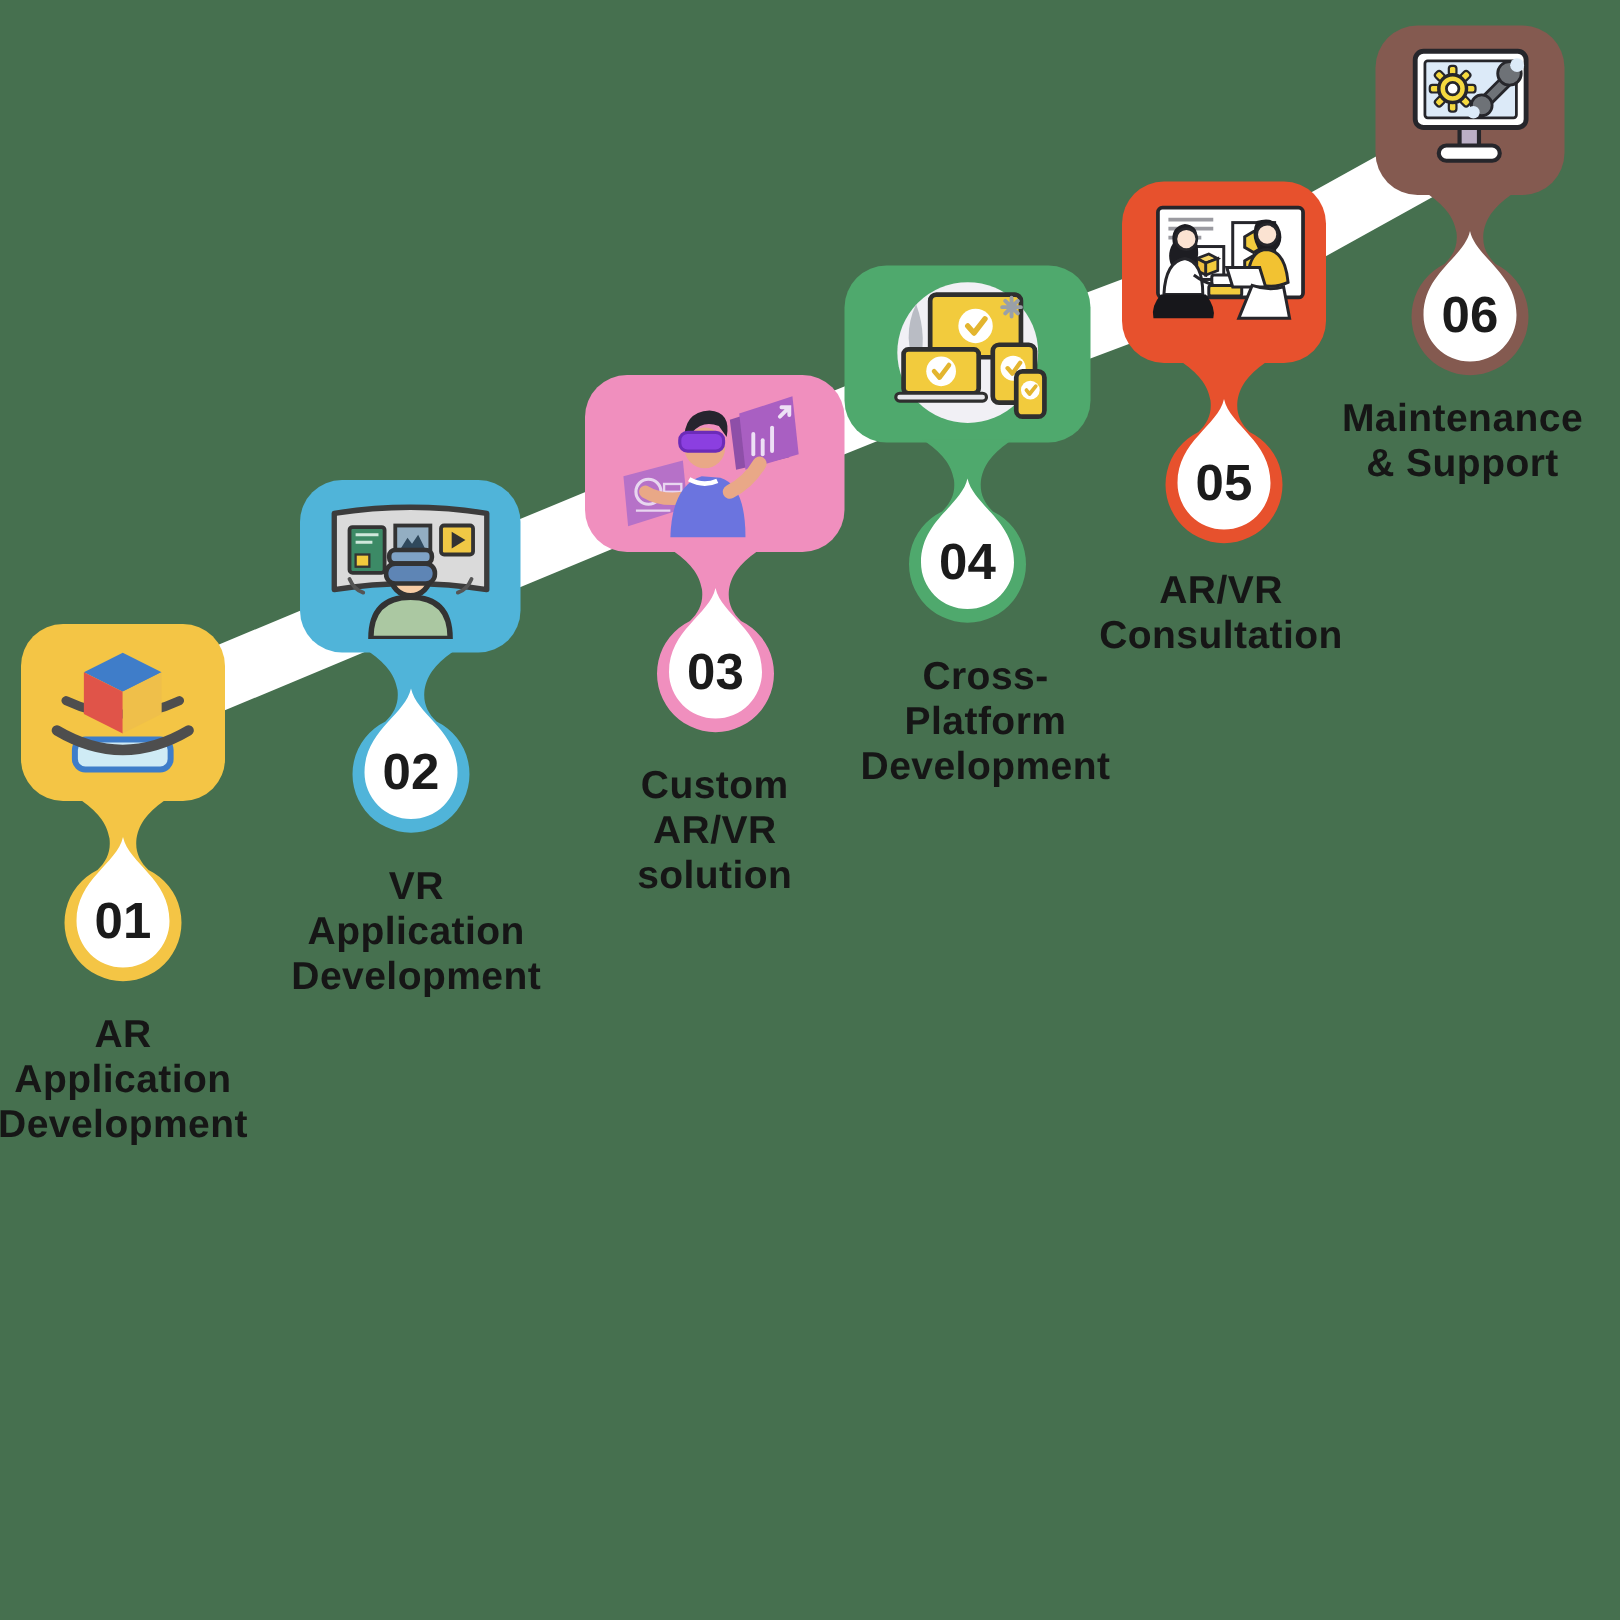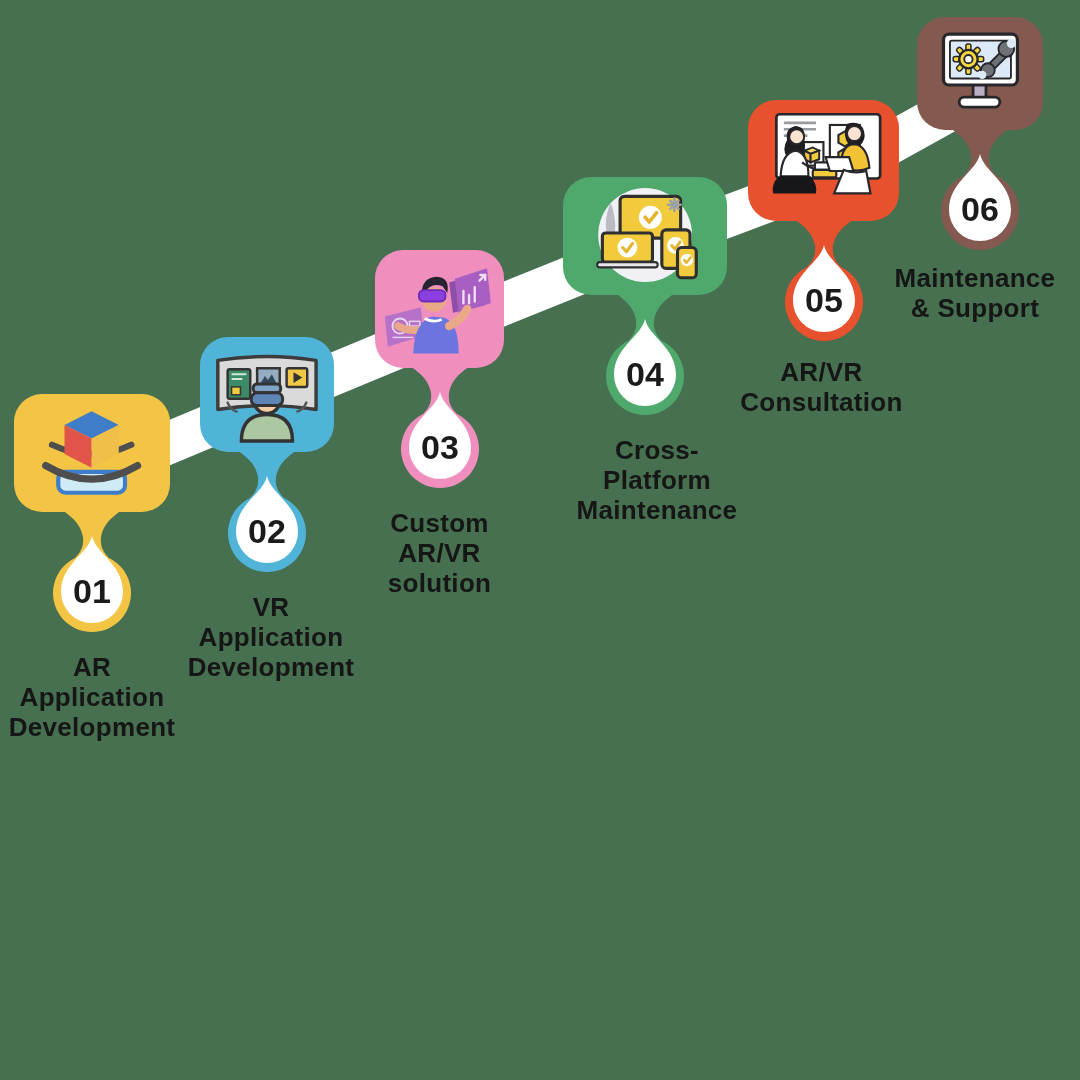--- a/index.html
+++ b/index.html
@@ -23,25 +23,25 @@
   .drop .outer{fill:var(--step-color)}
   .drop .inner{fill:#ffffff}
   .drop text{
     font-family:"Liberation Sans",sans-serif;font-weight:700;font-size:34px;fill:#1b1b1b;
   }
   .label{
     position:absolute;left:50%;top:100%;width:300px;margin-left:-150px;margin-top:140px;
     text-align:center;white-space:pre-line;
     font-weight:bold;font-size:26px;line-height:30px;letter-spacing:.3px;color:#161616;
   }
-  .s1{left:14px;top:394px;width:156px;height:118px}
-  .s2{left:200px;top:337px;width:134px;height:115px}
-  .s3{left:375px;top:250px;width:129px;height:118px}
+  .s1{left:14px;top:416px;width:136px;height:118px}
+  .s2{left:200px;top:320px;width:147px;height:115px}
+  .s3{left:390px;top:250px;width:173px;height:118px}
   .s4{left:563px;top:177px;width:164px;height:118px}
-  .s5{left:748px;top:100px;width:151px;height:121px}
+  .s5{left:748px;top:121px;width:136px;height:121px}
   .s6{left:917px;top:17px;width:126px;height:113px}
   .s2 .label{margin-left:-146px}
   .s4 .label{margin-left:-138px}
   .s5 .label{margin-left:-152px;margin-top:136px}
   .s6 .label{margin-left:-155px;margin-top:133px}
 </style>
 </head>
 <body>
 
 <div class="canvas" style="background: rgb(70, 112, 79);">
@@ -157,21 +157,21 @@
         <path d="M97.5,71 l2,2.5 4,-5" stroke="#E3B52F" stroke-width="2.4" fill="none" stroke-linecap="round" stroke-linejoin="round"></path>
       </svg>
     </div>
     <svg class="drop" viewBox="0 0 100 125">
       <path class="outer" d="M20,0 C33,9 39,16 41,27 C42,36 39,42 33,48 A39 39 0 1 0 67,48 C61,42 58,36 59,27 C61,16 67,9 80,0 Z"></path>
       <path class="inner" d="M50,26 C46,44 19,54 19,82 A31 31 0 1 0 81,82 C81,54 54,44 50,26 Z"></path>
       <text x="50" y="93" text-anchor="middle">04</text>
     </svg>
     <div class="label">Cross-
 Platform
-Maintenance</div>
+Development</div>
   </div>
 
   <div class="step s5" style="--step-color: #E7512D;">
     <div class="card">
       <svg class="illu" viewBox="0 0 120 95">
         <rect x="16" y="4" width="97" height="60" rx="3" fill="#ffffff" stroke="#26262b" stroke-width="2.5"></rect>
         <path d="M23,12 h30 M23,18 h30 M23,24 h22" stroke="#9a9aa0" stroke-width="2.5"></path>
         <rect x="36" y="30" width="24" height="22" fill="#ffffff" stroke="#26262b" stroke-width="2"></rect>
         <g stroke="#26262b" stroke-width="1.8">
           <polygon points="42,38 50,35 56,38 48,41" fill="#F5D564"></polygon>

